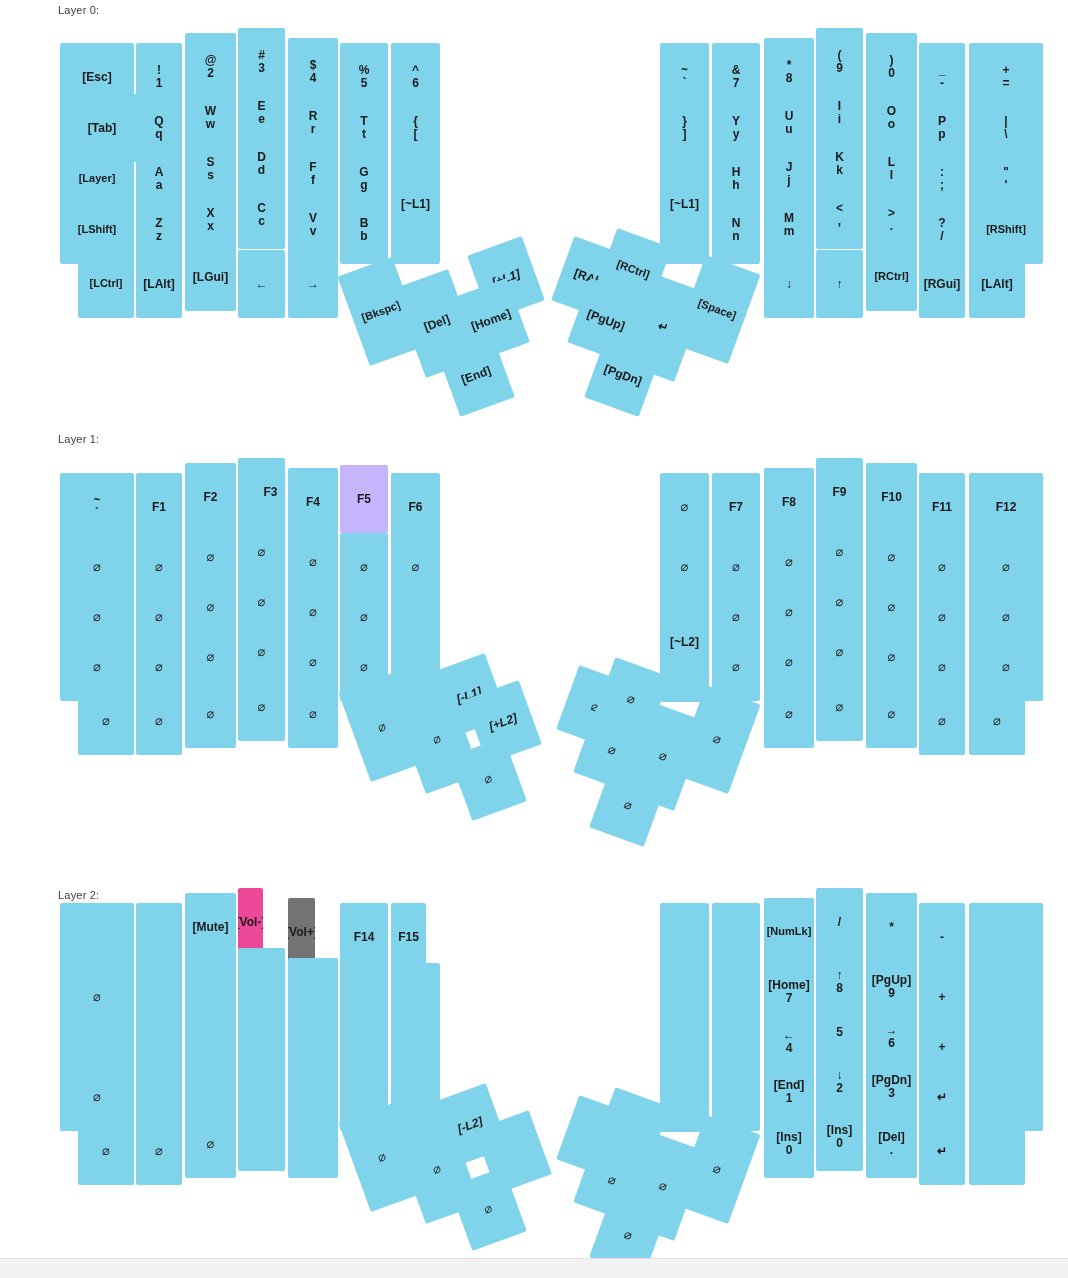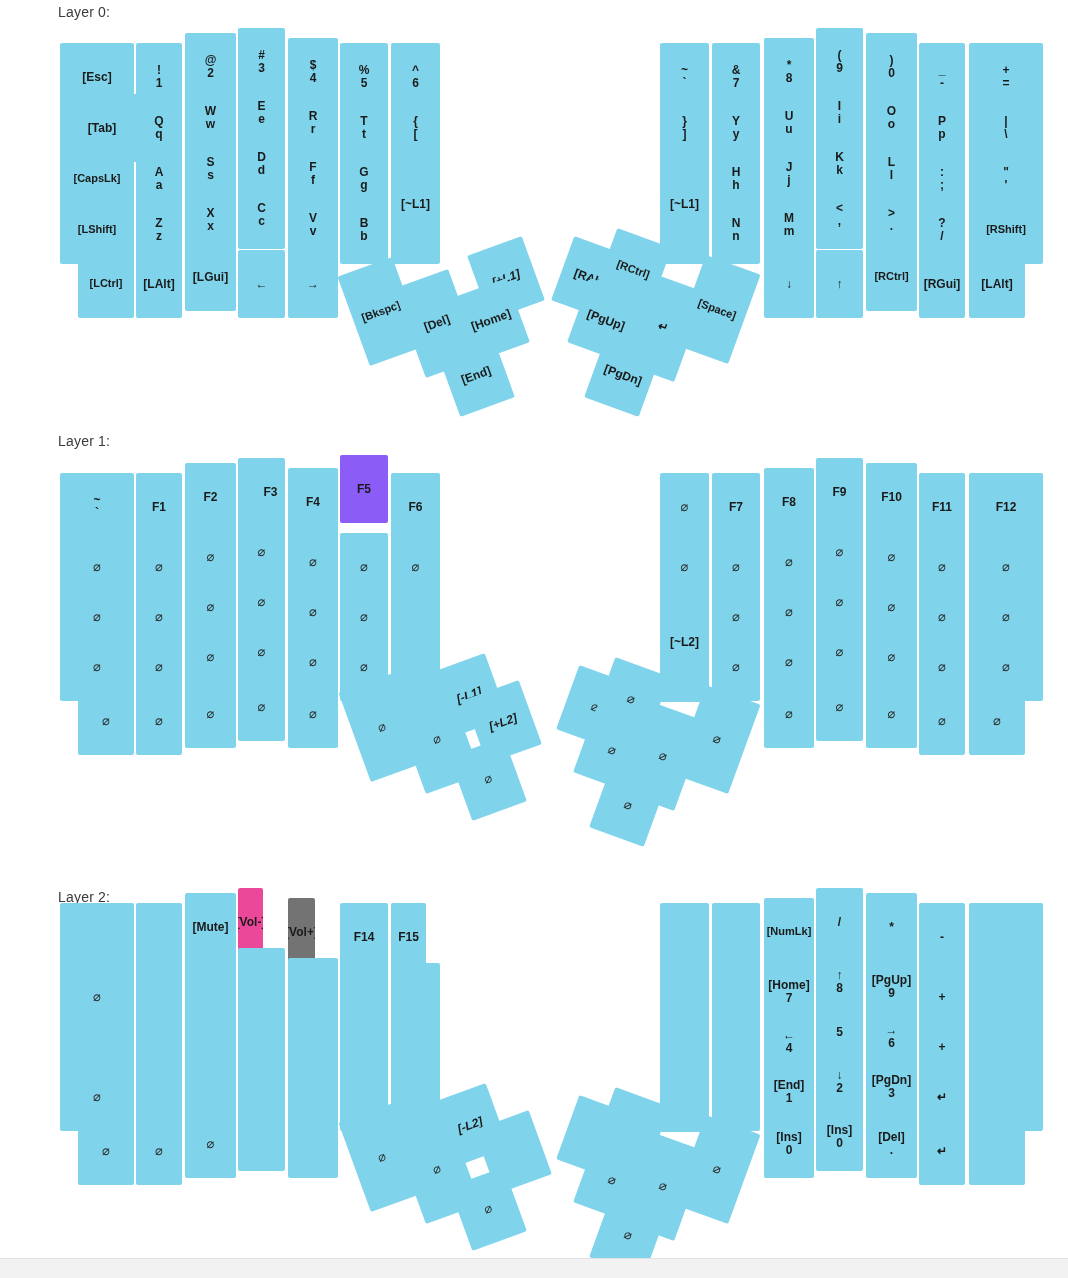--- a/index.html
+++ b/index.html
@@ -7,21 +7,21 @@
     margin: 0; padding: 0;
     width: 1068px; height: 1278px;
     background: #ffffff;
     font-family: "Liberation Sans", sans-serif;
     overflow: hidden;
   }
   #root { position: relative; width: 1068px; height: 1278px; background:#fff; }
 
   .layer-label {
     position: absolute;
-    font-size: 14px;
+    font-size: 11px;
     color: #3b3b3b;
     font-family: "Liberation Sans", sans-serif;
     letter-spacing: 0.2px;
   }
 
   .kbd-layer { position: absolute; left: 0; top: 0; width: 1068px; }
 
   .key {
     position: absolute;
     background: #7fd4ec;
@@ -77,21 +77,21 @@
       <div class="key" style="left: 185px; top: 84px; width: 51px; height: 68px; background: rgb(127, 212, 236);">W
 w</div>
       <div class="key" style="left: 238px; top: 79px; width: 47px; height: 68px; background: rgb(127, 212, 236);">E
 e</div>
       <div class="key" style="left: 288px; top: 89px; width: 50px; height: 68px; background: rgb(127, 212, 236);">R
 r</div>
       <div class="key" style="left: 340px; top: 94px; width: 48px; height: 68px; background: rgb(127, 212, 236);">T
 t</div>
       <div class="key" style="left: 391px; top: 94px; width: 49px; height: 68px; background: rgb(127, 212, 236);">{
 [</div>
-      <div class="key small" style="left: 60px; top: 145px; width: 74px; height: 68px; background: rgb(127, 212, 236);">[CapsLk]</div>
+      <div class="key small" style="left: 60px; top: 145px; width: 74px; height: 68px; background: rgb(127, 212, 236);">[Layer]</div>
       <div class="key" style="left: 136px; top: 145px; width: 46px; height: 68px; background: rgb(127, 212, 236);">A
 a</div>
       <div class="key" style="left: 185px; top: 135px; width: 51px; height: 68px; background: rgb(127, 212, 236);">S
 s</div>
       <div class="key" style="left: 238px; top: 130px; width: 47px; height: 68px; background: rgb(127, 212, 236);">D
 d</div>
       <div class="key" style="left: 288px; top: 140px; width: 50px; height: 68px; background: rgb(127, 212, 236);">F
 f</div>
       <div class="key" style="left: 340px; top: 145px; width: 48px; height: 68px; background: rgb(127, 212, 236);">G
 g</div>
@@ -183,21 +183,21 @@
     </div>
 
   <div class="layer-label" style="left:58px; top:433px;">Layer 1:</div>
   <div class="kbd-layer" id="layer1-keys">
       <div class="key" style="left: 60px; top: 473px; width: 74px; height: 68px; background: rgb(127, 212, 236);">~
 `</div>
       <div class="key" style="left: 136px; top: 473px; width: 46px; height: 68px; background: rgb(127, 212, 236);">F1</div>
       <div class="key" style="left: 185px; top: 463px; width: 51px; height: 68px; background: rgb(127, 212, 236);">F2</div>
       <div class="key" style="left: 238px; top: 458px; width: 47px; height: 68px; background: rgb(127, 212, 236); padding-left: 19px;">F3</div>
       <div class="key" style="left: 288px; top: 468px; width: 50px; height: 68px; background: rgb(127, 212, 236);">F4</div>
-      <div class="key" style="left: 340px; top: 455px; width: 48px; height: 68px; background: #8b5cf6;">F5</div>
+      <div class="key" style="left: 340px; top: 465px; width: 48px; height: 68px; background: #c4b5fd;">F5</div>
       <div class="key" style="left: 391px; top: 473px; width: 49px; height: 68px; background: rgb(127, 212, 236);">F6</div>
       <div class="key empty" style="left: 60px; top: 533px; width: 74px; height: 68px; background: rgb(127, 212, 236);">⌀</div>
       <div class="key empty" style="left: 136px; top: 533px; width: 46px; height: 68px; background: rgb(127, 212, 236);">⌀</div>
       <div class="key empty" style="left: 185px; top: 523px; width: 51px; height: 68px; background: rgb(127, 212, 236);">⌀</div>
       <div class="key empty" style="left: 238px; top: 518px; width: 47px; height: 68px; background: rgb(127, 212, 236);">⌀</div>
       <div class="key empty" style="left: 288px; top: 528px; width: 50px; height: 68px; background: rgb(127, 212, 236);">⌀</div>
       <div class="key empty" style="left: 340px; top: 533px; width: 48px; height: 68px; background: rgb(127, 212, 236);">⌀</div>
       <div class="key empty" style="left: 391px; top: 533px; width: 49px; height: 68px; background: rgb(127, 212, 236);">⌀</div>
       <div class="key empty" style="left: 60px; top: 583px; width: 74px; height: 68px; background: rgb(127, 212, 236);">⌀</div>
       <div class="key empty" style="left: 136px; top: 583px; width: 46px; height: 68px; background: rgb(127, 212, 236);">⌀</div>

